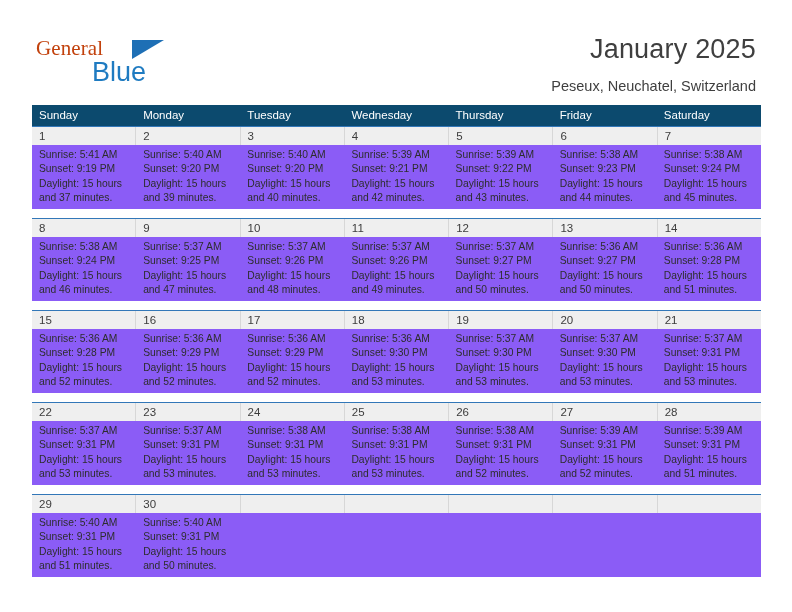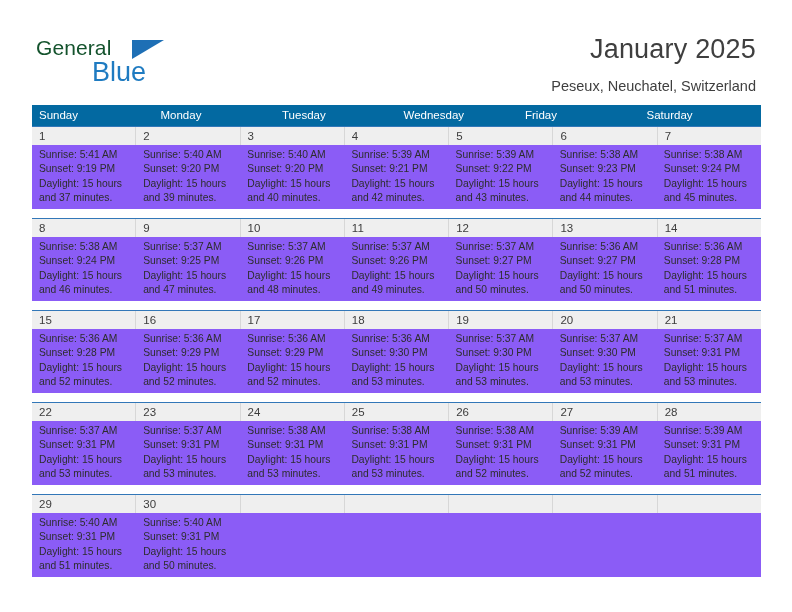--- a/index.html
+++ b/index.html
@@ -37,22 +37,22 @@
     top: 36px;
     width: 130px;
     height: 48px;
   }
   .logo-general {
     position: absolute;
     left: 0;
     top: 0;
     font-size: 21px;
     letter-spacing: 0.1px;
-    color: #14532d;
-    font-family: Liberation Sans, sans-serif;
+    color: #c2410c;
+    font-family: Liberation Serif, serif;
   }
   .logo-blue {
     position: absolute;
     left: 56px;
     top: 21px;
     font-size: 27px;
     color: #1f7bc1;
     font-family: "Liberation Sans", sans-serif;
   }
   .logo-tri {
@@ -87,21 +87,21 @@
   
   .calendar {
     position: absolute;
     left: 32px;
     top: 105px;
     width: 729px;
   }
 
   .weekday-row {
     display: flex;
-    background: #0369a1;
+    background: #0c4a6e;
     height: 21px;
   }
   .weekday {
     flex: 1 1 0;
     color: #ffffff;
     font-size: 11.5px;
     line-height: 21px;
     padding-left: 7px;
     box-sizing: border-box;
     white-space: nowrap;
@@ -169,20 +169,21 @@
     <div class="subtitle">Peseux, Neuchatel, Switzerland</div>
   </div>
 
   <div class="calendar">
 
     <div class="weekday-row">
       <div class="weekday">Sunday</div>
       <div class="weekday">Monday</div>
       <div class="weekday">Tuesday</div>
       <div class="weekday">Wednesday</div>
+      <div class="weekday">Thursday</div>
       <div class="weekday">Friday</div>
       <div class="weekday">Saturday</div>
     </div>
 
     <div class="week">
       <div class="week-days">
         <div class="daynum">1</div>
         <div class="daynum">2</div>
         <div class="daynum">3</div>
         <div class="daynum">4</div>

